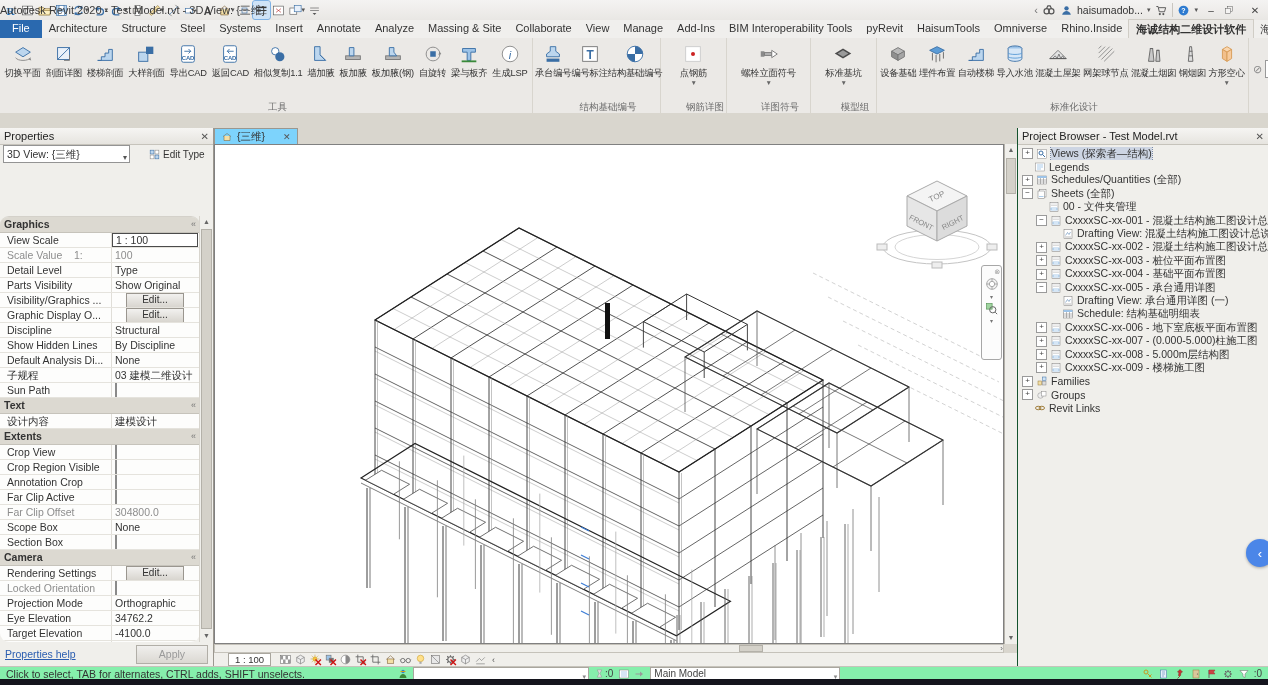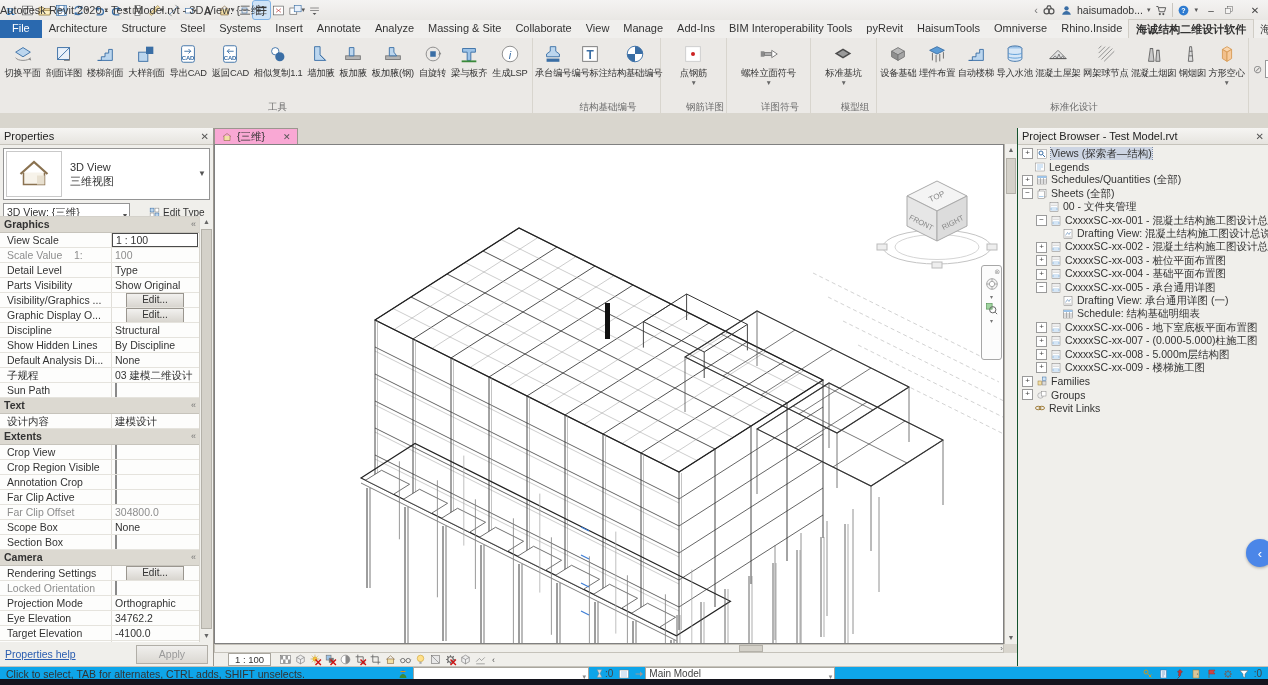--- a/index.html
+++ b/index.html
@@ -46,21 +46,21 @@
   
   .props{position:absolute;left:0;top:128px;width:214px;height:538px;background:#f0efeb;border-right:1px solid #9b978f;box-sizing:border-box;}
   .typesel{margin:3px;height:50px;border:1px solid #949494;background:#fff;display:flex;align-items:center;position:relative;}
   .typesel .tbox{width:54px;height:44px;margin:2px;border:1px solid #c9c9c9;display:flex;align-items:center;justify-content:center;background:#fff;}
   .typesel .tlines{margin-left:6px;font-size:11px;line-height:14px;}
   .typesel .tcaret{position:absolute;right:3px;top:20px;font-size:8px;color:#555;}
   .instrow{display:flex;margin:0 3px 2px;gap:18px;}
   .instsel{flex:1;height:16px;border:1px solid #949494;background:#fff;font-size:10.5px;line-height:16px;padding:0 3px;position:relative;}
   .instsel .tcaret{position:absolute;right:2px;top:4px;font-size:8px;color:#555;}
   .edittype{width:62px;height:18px;display:flex;align-items:center;gap:2px;font-size:10px;color:#333;}
-  .pgrid{position:absolute;left:0;top:88px;right:13px;bottom:24px;overflow:hidden;border-top:1px solid #d4d1ca;}
+  .pgrid{position:absolute;left:0;top:88px;right:13px;bottom:24px;overflow:hidden;border-top:1px solid #d4d1ca;border-radius:9px;}
   .prow{display:flex;height:14px;line-height:14px;border-bottom:1px solid #e5e3dd;background:#fdfdfc;}
   .prow .pl{width:104px;padding-left:7px;overflow:hidden;white-space:pre;border-right:1px solid #e0ded8;font-size:10.5px;}
   .prow .pv{flex:1;padding-left:3px;overflow:hidden;white-space:nowrap;font-size:10.5px;position:relative;}
   .prow .pv.gray,.prow .pl.gray{color:#8d8d8d;}
   .psec{display:flex;height:15px;line-height:15px;background:#dcd9d1;border-bottom:1px solid #c6c3bb;font-weight:bold;
         padding-left:4px;font-size:10.5px;justify-content:space-between;}
   .psec .chev{font-weight:normal;color:#777;padding-right:4px;font-size:9px;}
   .pinput{position:absolute;inset:0 2px 0 0;border:1px solid #4b4b4b;background:#fff;line-height:12px;padding-left:3px;}
   .pbtn{position:absolute;left:14px;right:16px;top:0;height:13px;background:linear-gradient(#f2f1ef,#d8d5cf);
         border:1px solid #9a968f;text-align:center;line-height:12px;font-size:10px;}
@@ -68,21 +68,21 @@
   .pscroll{position:absolute;right:0;top:88px;bottom:24px;width:13px;background:#f0efeb;border-left:1px solid #d8d5ce;}
   .pscroll .arr{height:12px;text-align:center;font-size:7px;color:#666;line-height:12px;}
   .pscroll .thumb{position:absolute;left:1px;right:1px;top:13px;bottom:13px;background:#d4d1c9;border:1px solid #b4b1a9;}
   .propfoot{position:absolute;left:0;right:0;bottom:0;height:24px;display:flex;align-items:center;justify-content:space-between;padding:0 5px;box-sizing:border-box;}
   .prophelp{color:#2a5db0;text-decoration:underline;font-size:10.5px;}
   .applybtn{width:70px;height:17px;background:linear-gradient(#f0efed,#dbd8d2);border:1px solid #b1aea7;color:#9a9a9a;
             text-align:center;line-height:16px;font-size:10.5px;}
   
   .canvas{position:absolute;left:214px;top:128px;width:803px;height:538px;background:#d9d6ce;}
   .viewtabs{height:16px;display:flex;align-items:stretch;background:#d9d6ce;}
-  .vtab{display:flex;align-items:center;gap:4px;background:#f9a8d4;border:1px solid #9b978f;border-bottom:none;
+  .vtab{display:flex;align-items:center;gap:4px;background:#7dd3fc;border:1px solid #9b978f;border-bottom:none;
         padding:0 6px;font-size:10.5px;}
   .vtab .vx{color:#555;font-size:9px;margin-left:14px;}
   .draw{position:absolute;left:0;top:16px;width:790px;height:500px;background:#fff;border:1px solid #808080;box-sizing:border-box;overflow:hidden;}
   .annotation{position:absolute;left:198px;top:424px;font-size:31px;font-weight:bold;color:#e02a1e;letter-spacing:1px;white-space:nowrap;}
   .navbar{position:absolute;left:766px;top:120px;width:21px;height:95px;background:rgba(252,252,252,.95);
           border:1px solid #a7a7a7;border-radius:3px;display:flex;flex-direction:column;align-items:center;padding-top:2px;box-sizing:border-box;}
   .navbar .nx{font-size:7px;color:#999;align-self:flex-end;margin-right:1px;}
   .navbar .ncaret{font-size:6px;color:#777;margin:1px 0;}
   .vscroll{position:absolute;right:0;top:16px;width:13px;height:500px;background:#f0efeb;border-left:1px solid #b5b2aa;box-sizing:border-box;}
   .vscroll .arr{height:12px;text-align:center;font-size:7px;color:#666;line-height:12px;}
@@ -96,21 +96,21 @@
   .vc-collapse{font-size:9px;color:#555;margin-left:3px;}
   
   .browser{position:absolute;left:1017px;top:128px;width:251px;height:538px;background:#f0efeb;border-left:1px solid #14532d;box-sizing:border-box;}
   .tree{padding-top:2px;}
   .trow{display:flex;align-items:center;gap:3px;height:13.4px;white-space:nowrap;overflow:hidden;font-size:10.5px;}
   .trow.selected .tlabel{background:#cdd5e3;outline:1px dotted #7a8aa8;}
   .texp{width:9px;height:9px;border:1px solid #9a9a9a;background:#fff;font-size:8px;line-height:7px;text-align:center;color:#444;flex:none;}
   .texp.none{border:none;background:none;}
   .tlabel{overflow:hidden;text-overflow:clip;}
   
-  .statusbar{position:absolute;left:0;top:666px;width:100%;height:13px;background:#0ea5e9;border-top:1px solid #c6c3bb;
+  .statusbar{position:absolute;left:0;top:666px;width:100%;height:13px;background:#86efac;border-top:1px solid #c6c3bb;
              display:flex;align-items:center;font-size:10.5px;}
   .sb-hint{padding-left:6px;white-space:nowrap;}
   .sb-combo{height:12px;border:1px solid #a9a69e;background:#fff;font-size:10px;line-height:12px;padding:0 3px;position:relative;color:#444;}
   .sb-combo .tcaret{position:absolute;right:2px;top:3px;font-size:7px;color:#888;}
   .sb-count{font-size:10px;color:#444;}
   .sb-ic{display:flex;align-items:center;}
   .bottomstrip{position:absolute;left:0;top:679px;width:100%;height:6px;background:#14141d;}
   .fab{position:absolute;right:-6px;top:539px;width:28px;height:28px;border-radius:50%;background:#4b86e8;color:#fff;
        display:flex;align-items:center;justify-content:center;font-size:13px;box-shadow:0 1px 3px rgba(0,0,0,.3);}
 </style>
@@ -610,36 +610,20 @@
         <span class="cmdbox">输入</span>
       </div>
     </div>
 
   <div class="midstrip"></div>
 
   <div class="props">
     <div class="panel-h">
       <span>Properties</span>
       <span class="panel-x">✕</span>
-    </div>
-    <div class="typesel">
-      <div class="tbox">
-          <span id="prop-house">
-            <svg width="36" height="36" viewBox="0 0 24 24">
-              <path d="M3 12L12 4l9 8" fill="none" stroke="#8a7250" stroke-width="1.5"></path>
-              <path d="M5 11v8h14v-8" fill="#f7f3ea" stroke="#8a7250"></path>
-              <path d="M14 19v-6h5v6z" fill="#e8e0d0"></path>
-            </svg>
-          </span>
-        </div>
-      <div class="tlines">
-        <div>3D View</div>
-        <div>三维视图</div>
-      </div>
-      <div class="tcaret">▼</div>
     </div>
     <div class="instrow">
       <div class="instsel">
         <span>3D View: {三维}</span>
         <span class="tcaret">▾</span>
       </div>
       <div class="edittype">
         <span id="edittype-ic">
             <svg width="13" height="13" viewBox="0 0 24 24">
               <rect x="4" y="4" width="7" height="7" fill="#bcd6ee" stroke="#3a6ea5"></rect>
@@ -1357,21 +1341,21 @@
           <rect x="3" y="4" width="18" height="16" fill="#fff" stroke="#777"></rect>
           <path d="M6 8h12M6 12h12M6 16h12" stroke="#5b9bd5"></path>
         </svg>
       </span>
     <span class="sb-ic" id="sb-arrow" style="margin-left:3px">
         <svg width="12" height="12" viewBox="0 0 24 24">
           <path d="M5 12h10" stroke="#999" stroke-width="2"></path>
           <path d="M14 7l6 5-6 5z" fill="#999"></path>
         </svg>
       </span>
-    <span class="sb-combo" style="width:182px;">
+    <span class="sb-combo" style="width:182px;margin-left:5px">
       <span>Main Model</span>
       <span class="tcaret">▾</span>
     </span>
     <span style="flex:1"></span>
     <span id="sb-right" style="display:flex;align-items:center;gap:4px;padding-right:4px">
         <span class="sb-ic">
           <svg width="12" height="12" viewBox="0 0 24 24">
             <circle cx="8" cy="8" r="4" fill="none" stroke="#c79a23" stroke-width="2"></circle>
             <path d="M11 11l8 8M16 16l3-3M14 18l3-3" stroke="#c79a23" stroke-width="2"></path>
           </svg>

